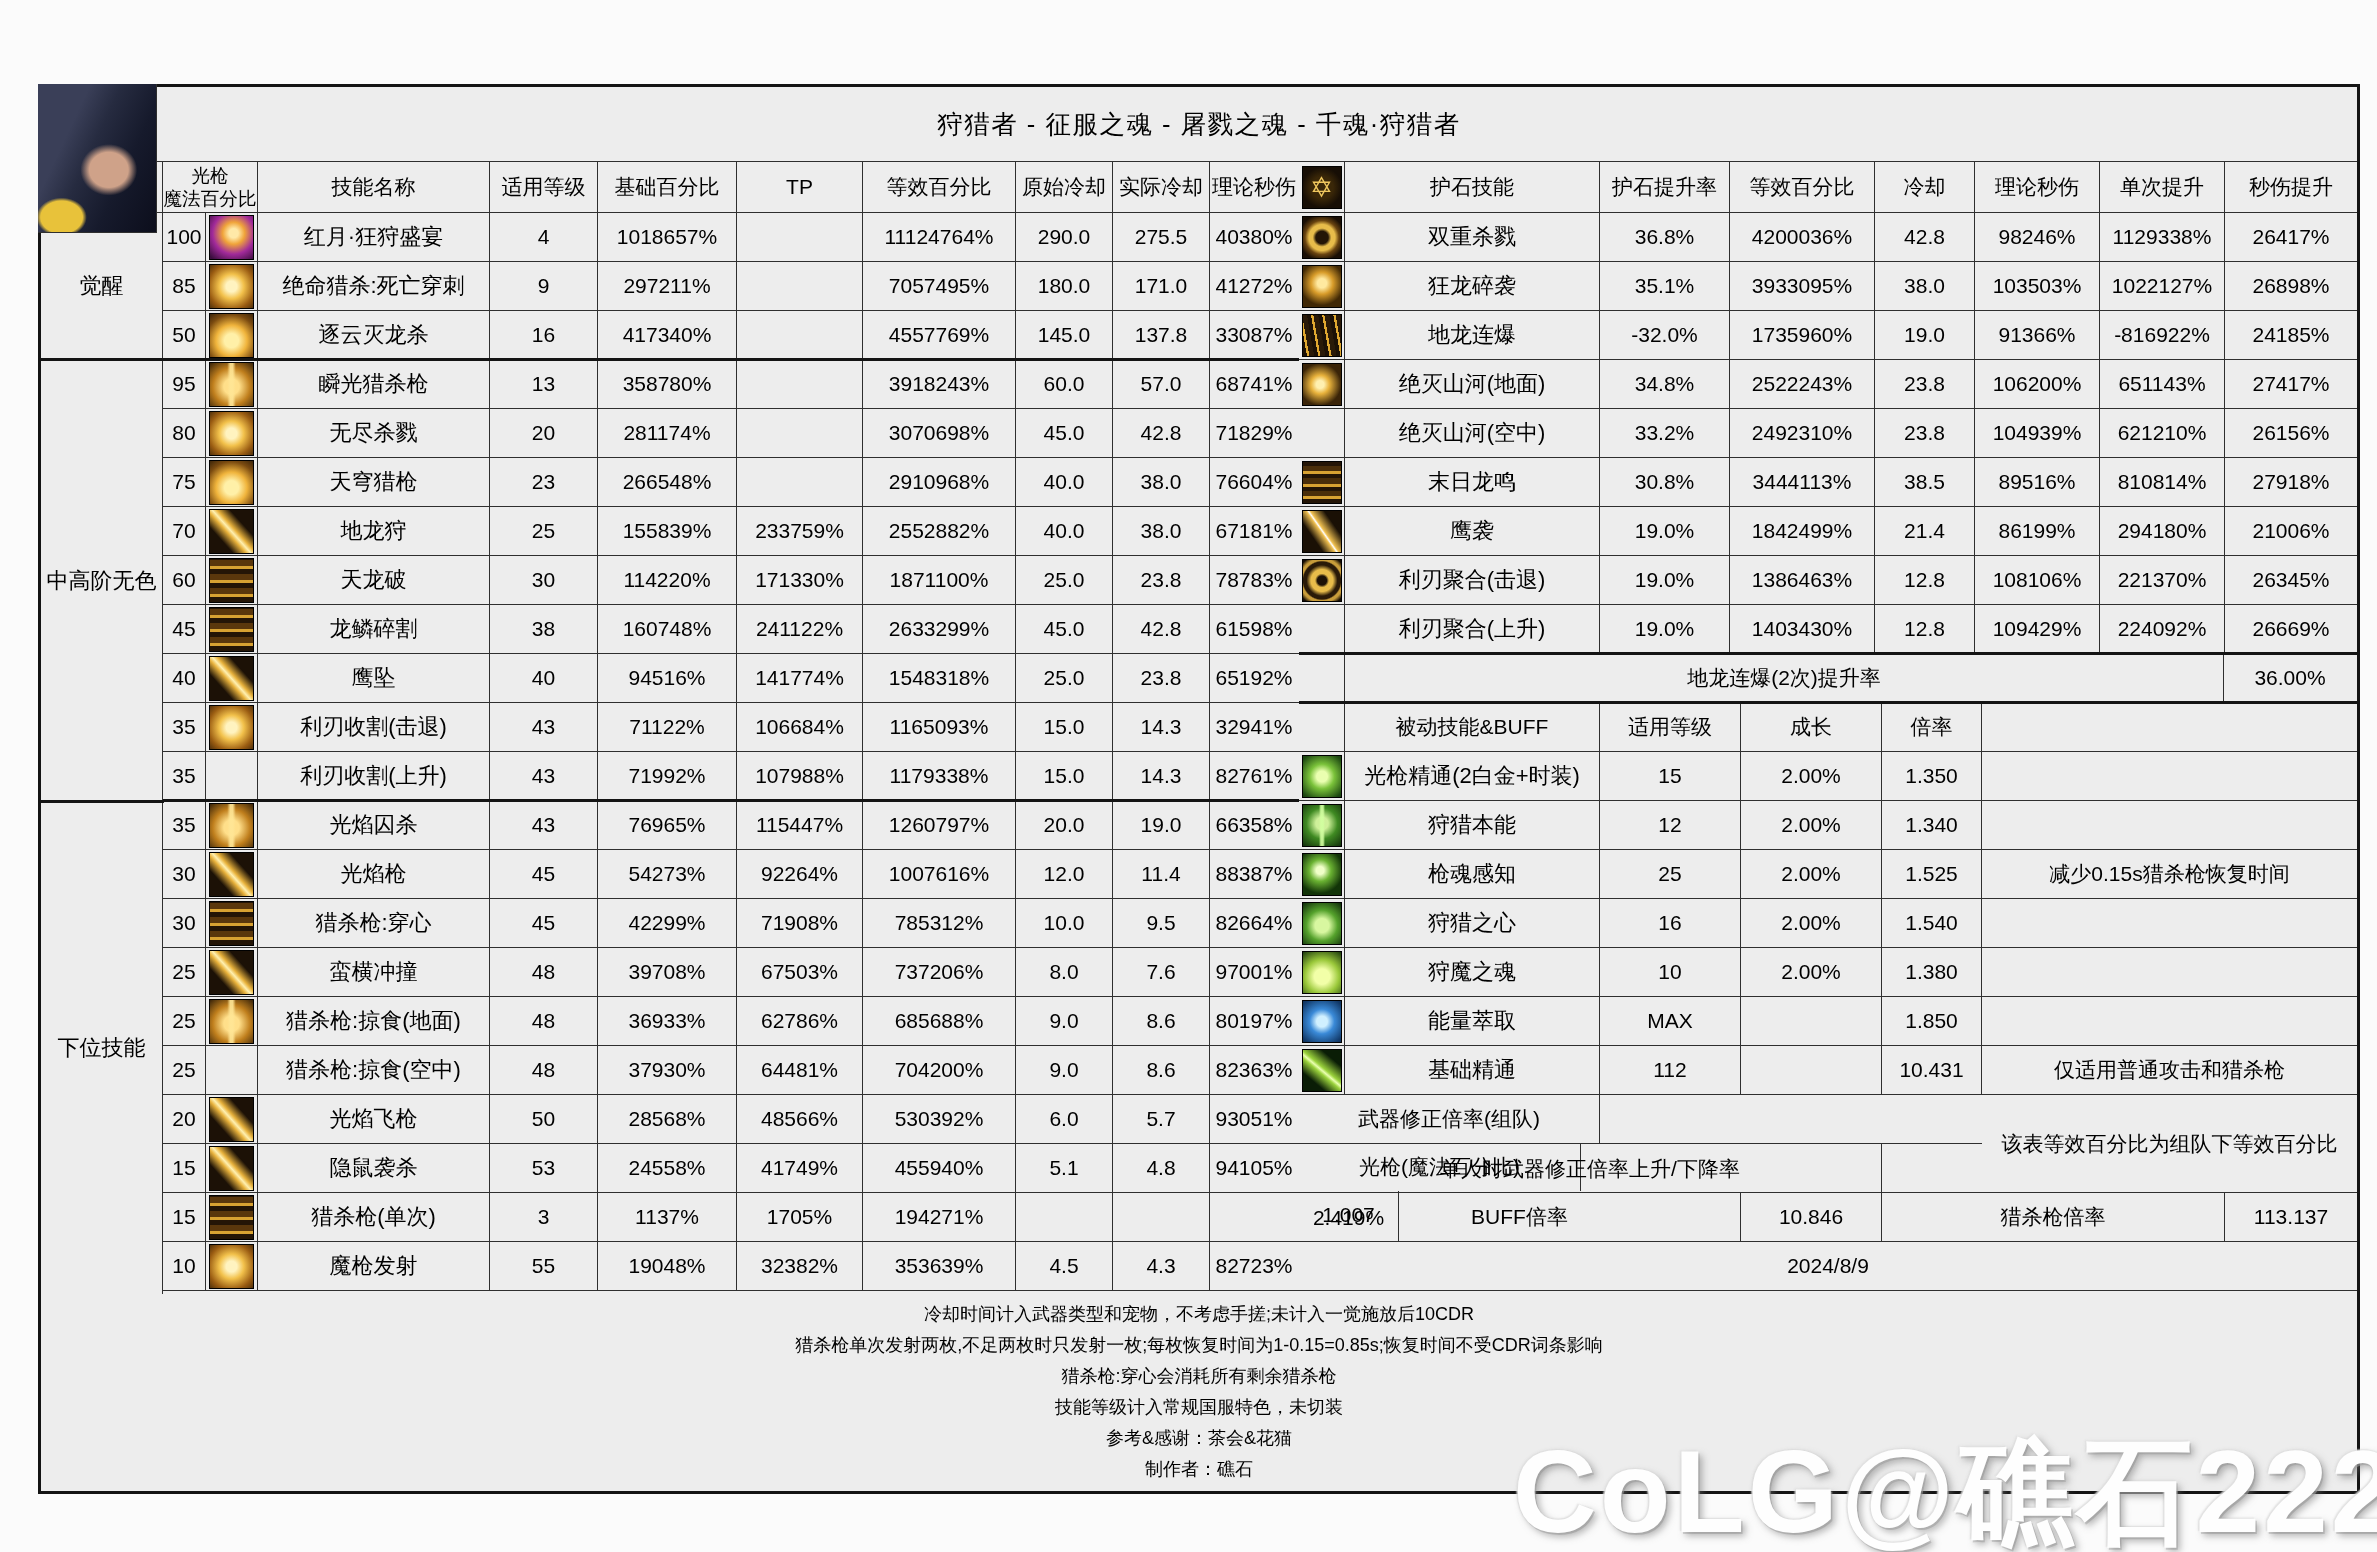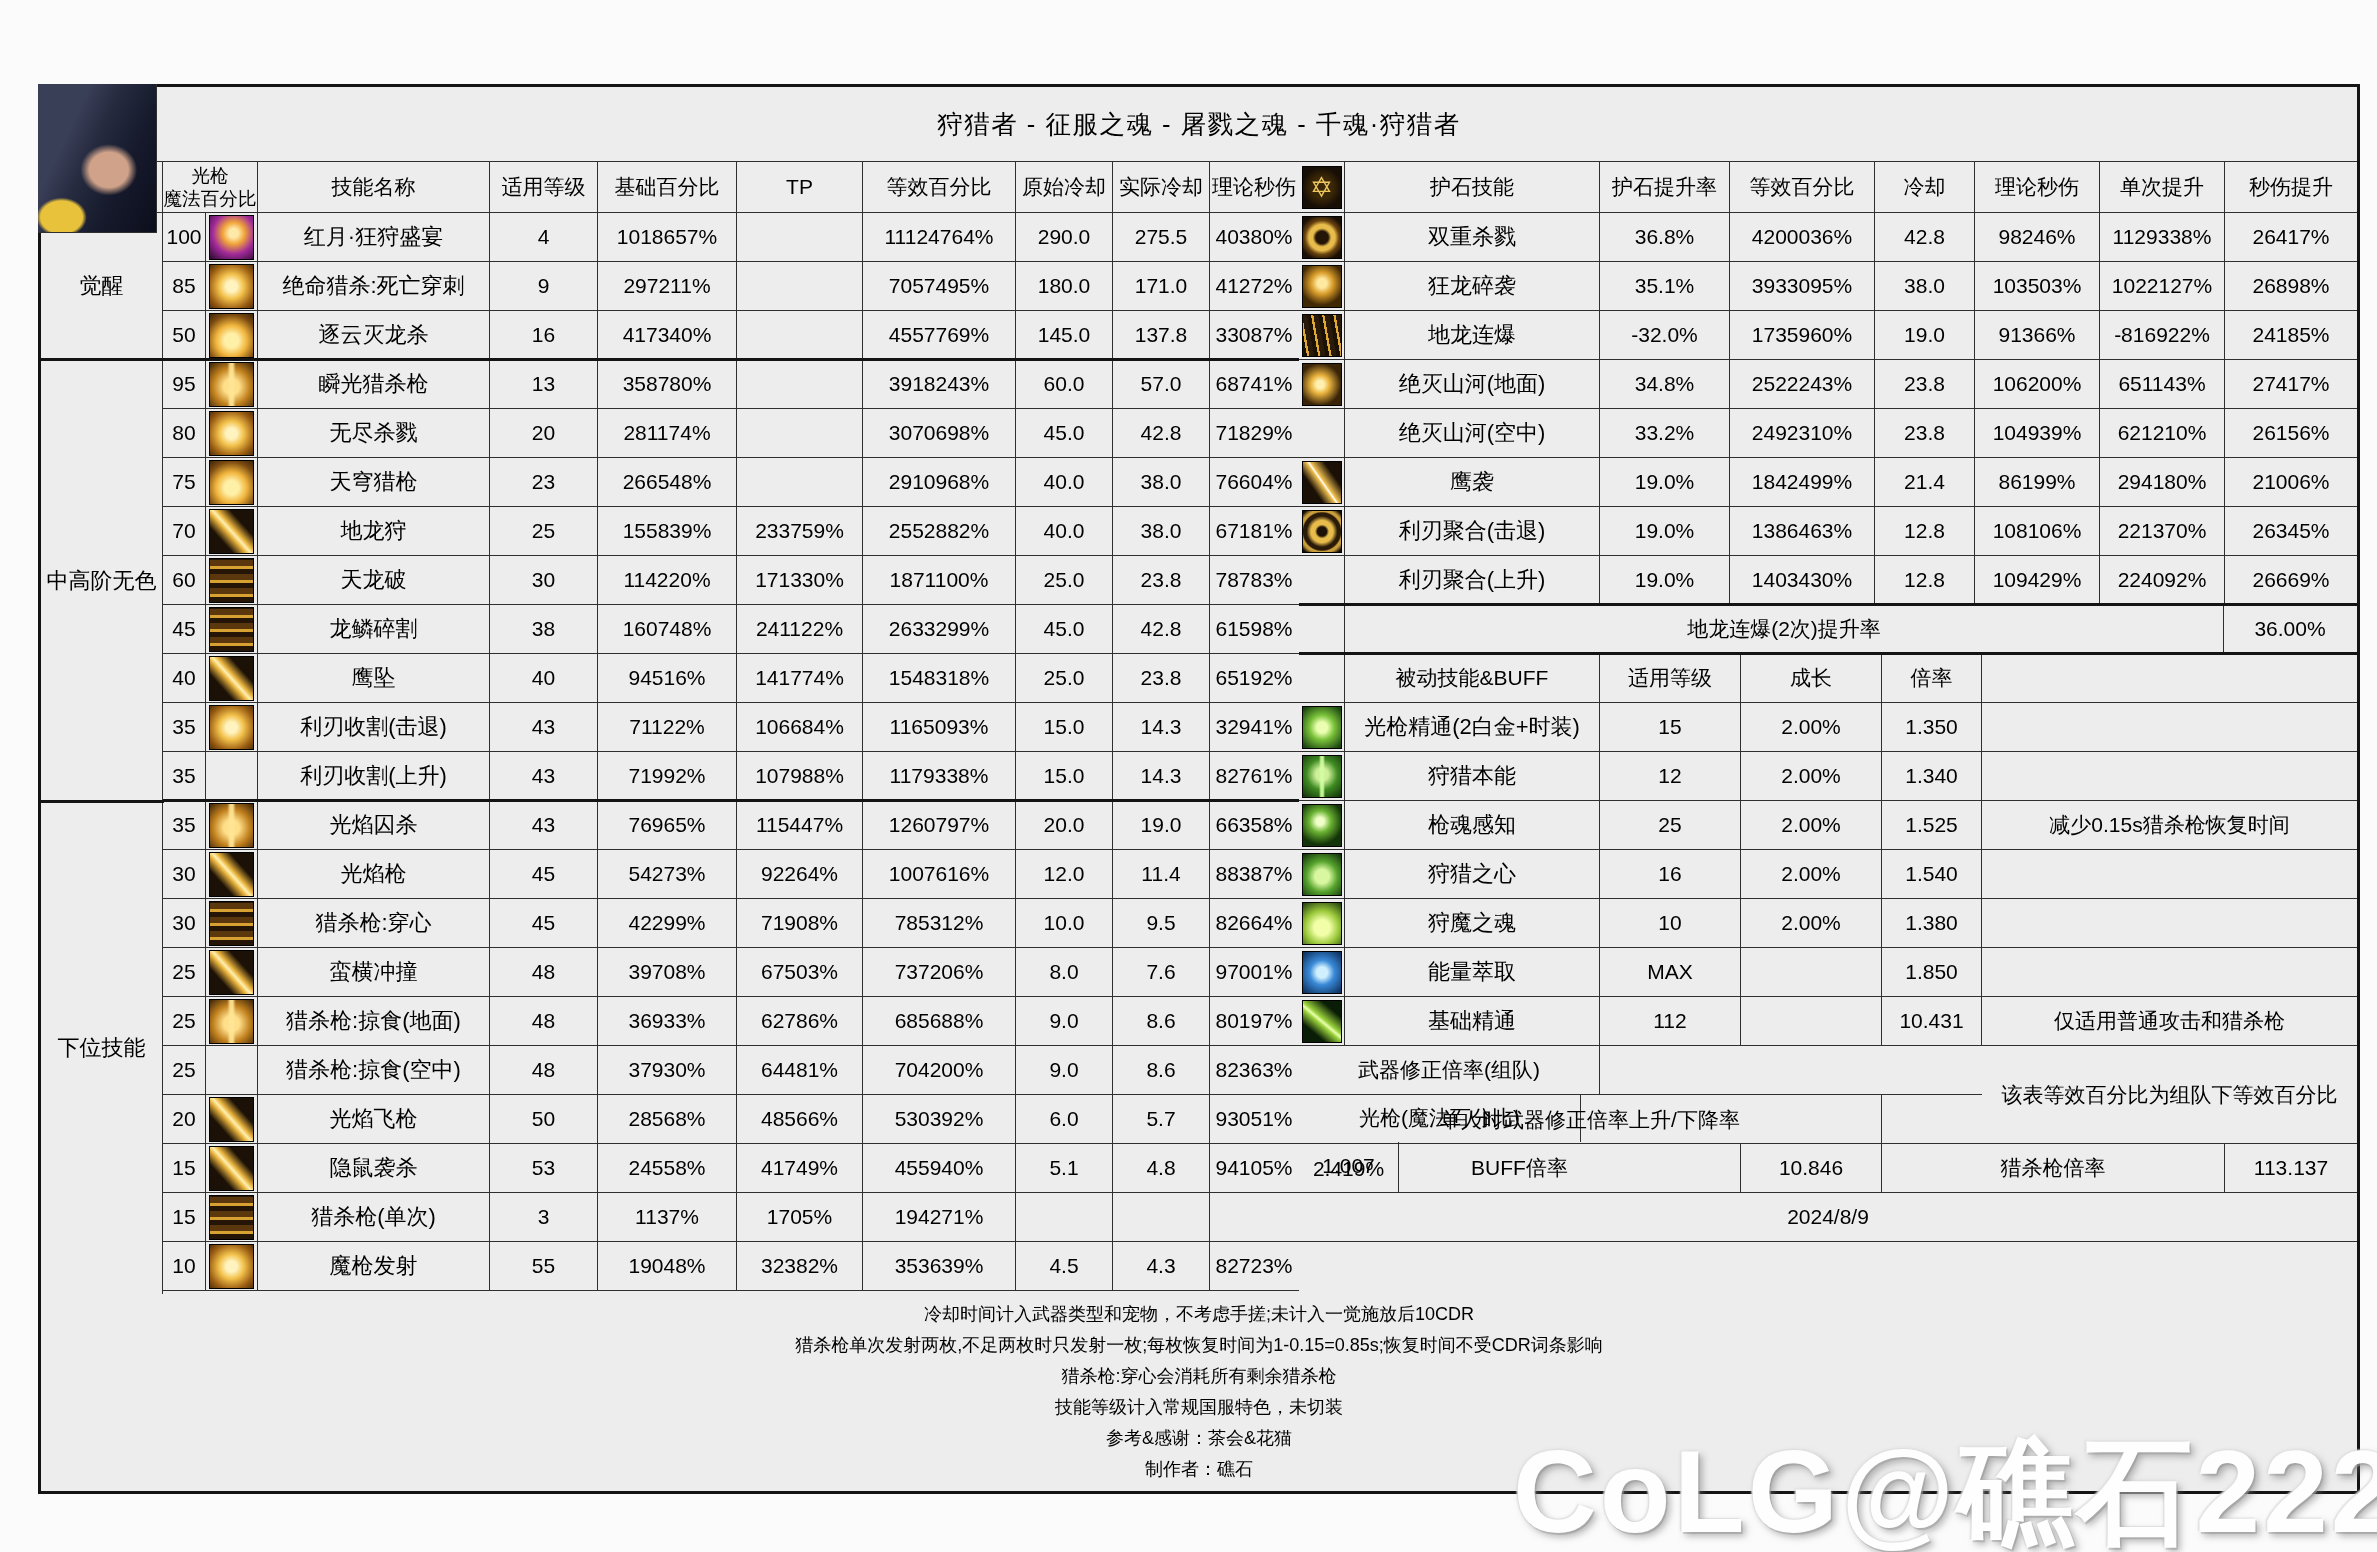--- a/index.html
+++ b/index.html
@@ -482,20 +482,32 @@
                 <div class="c w330 nm">绝灭山河(空中)</div>
                 <div class="c w168">33.2%</div>
                 <div class="c w187">2492310%</div>
                 <div class="c w129">23.8</div>
                 <div class="c w161">104939%</div>
                 <div class="c w161">621210%</div>
                 <div class="c w171 last">26156%</div>
               </div>
               <div class="row">
                 <div class="c w59">
+                  <div class="ic gic ic-gem-e"></div>
+                </div>
+                <div class="c w330 nm">末日龙鸣</div>
+                <div class="c w168">30.8%</div>
+                <div class="c w187">3444113%</div>
+                <div class="c w129">38.5</div>
+                <div class="c w161">89516%</div>
+                <div class="c w161">810814%</div>
+                <div class="c w171 last">27918%</div>
+              </div>
+              <div class="row">
+                <div class="c w59">
                   <div class="ic gic ic-gem-f"></div>
                 </div>
                 <div class="c w330 nm">鹰袭</div>
                 <div class="c w168">19.0%</div>
                 <div class="c w187">1842499%</div>
                 <div class="c w129">21.4</div>
                 <div class="c w161">86199%</div>
                 <div class="c w161">294180%</div>
                 <div class="c w171 last">21006%</div>
               </div>

